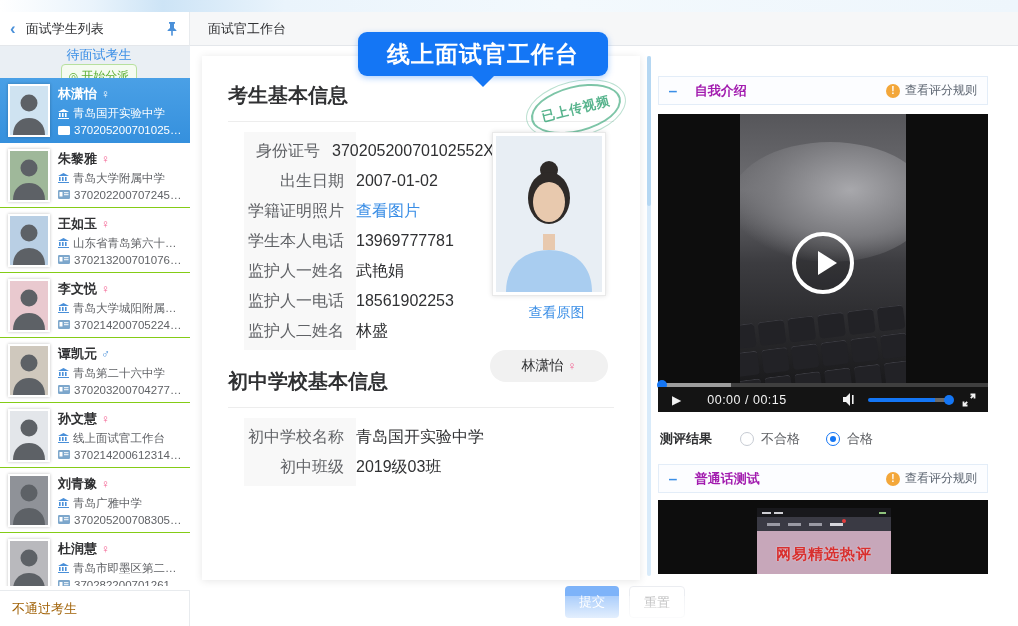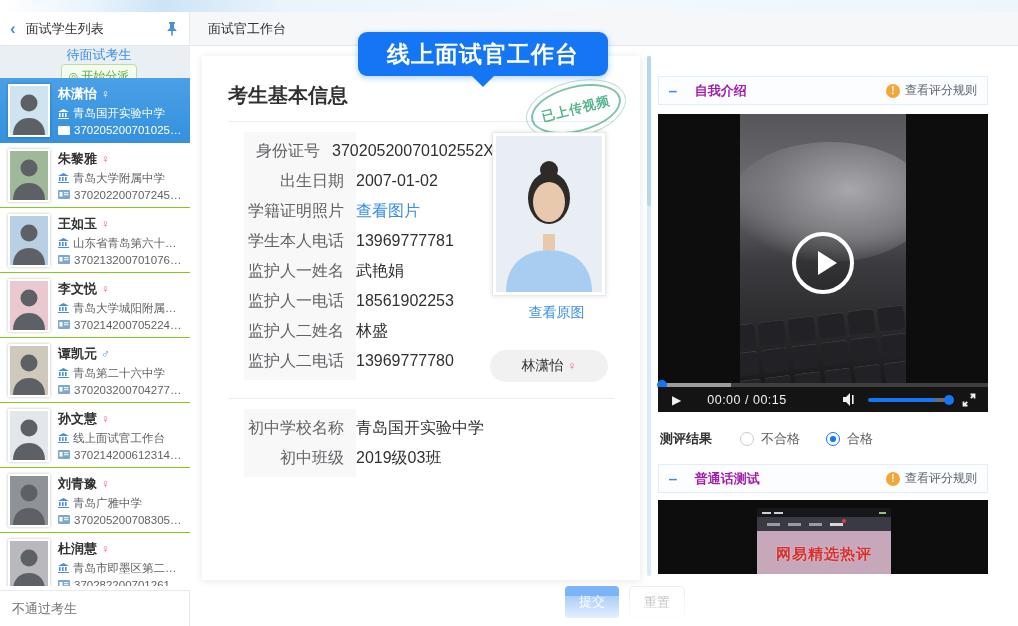--- a/index.html
+++ b/index.html
@@ -43,21 +43,21 @@
   .gd.male { color:#4a90d9; font-size:12px; font-weight:normal; }
   .stu.sel .gd { color:#fff; }
   .stu-row { font-size:11.5px; color:#606266; display:flex; align-items:center; gap:4px; margin-top:3px;
     white-space:nowrap; overflow:hidden; }
   .stu-row span { overflow:hidden; text-overflow:ellipsis; }
   .stu.sel .stu-row { color:#fff; }
   .stu-row svg { flex:0 0 auto; }
   .stu.sel .stu-row svg path, .stu.sel .stu-row svg rect { fill:#fff; }
   .sb-foot { position:absolute; bottom:0; left:0; width:190px; height:36px; background:#fff;
     border-top:1px solid #e8ebee; border-right:1px solid #e8ebee; display:flex; align-items:center; padding:0 12px; }
-  .sb-foot a { color:#737373; font-size:13px; text-decoration:none; cursor:pointer; }
+  .sb-foot a { color:#a16207; font-size:13px; text-decoration:none; cursor:pointer; }
 
   
   .main-card { position:absolute; left:202px; top:56px; width:438px; height:524px; background:#fff;
     box-shadow:0 1px 8px rgba(0,0,0,.10); padding:26px 26px 0 26px; overflow:hidden; }
   .sec-title { font-size:20px; font-weight:bold; color:#303133; }
   .sec-hr { border:none; border-top:1px solid #ededed; margin:12px 0 14px 0; }
   .form { position:relative; width:250px; }
   .form::before { content:''; position:absolute; left:0; top:-4px; bottom:-4px; width:112px; background:#f8f8f8; }
   .frow { position:relative; display:flex; height:30px; align-items:center; font-size:16px; }
   .flabel { width:112px; text-align:right; padding-right:12px; color:#606266; }
@@ -461,44 +461,41 @@
   <div class="frow">
     <div class="flabel">监护人一电话</div>
     <div class="fvalue">18561902253</div>
   </div>
 
   <div class="frow">
     <div class="flabel">监护人二姓名</div>
     <div class="fvalue">林盛</div>
   </div>
 
-  <div class="frow">
-    <div class="flabel">监护人二电话</div>
-    <div class="fvalue">13969777780</div>
-  </div>
 </div>
 
   <div class="photo-col">
     <div class="photo-frame">
       <svg width="106" height="156" viewBox="0 0 106 156">
           <rect width="106" height="156" fill="#e8eef4"></rect>
           <circle cx="53" cy="34" r="9" fill="#2e2a28"></circle>
           <ellipse cx="53" cy="62" rx="21" ry="26" fill="#2e2a28"></ellipse>
           <ellipse cx="53" cy="66" rx="16" ry="20" fill="#e8c9ae"></ellipse>
           <path d="M10 156c0-28 19-42 43-42s43 14 43 42z" fill="#a9cdf0"></path>
           <rect x="47" y="98" width="12" height="16" fill="#e8c9ae"></rect>
         </svg>
     </div>
     <span class="orig-link">查看原图</span>
     <div class="name-badge">
       <span>林潇怡</span><span class="gd female">♀</span>
     </div>
   </div>
 
   <div style="margin-top:22px;">
+    <div class="sec-title">初中学校基本信息</div>
     <hr class="sec-hr">
     <div class="form" style="margin-left:16px; width:300px;">
   <div class="frow">
     <div class="flabel">初中学校名称</div>
     <div class="fvalue">青岛国开实验中学</div>
   </div>
 
   <div class="frow">
     <div class="flabel">初中班级</div>
     <div class="fvalue">2019级03班</div>

